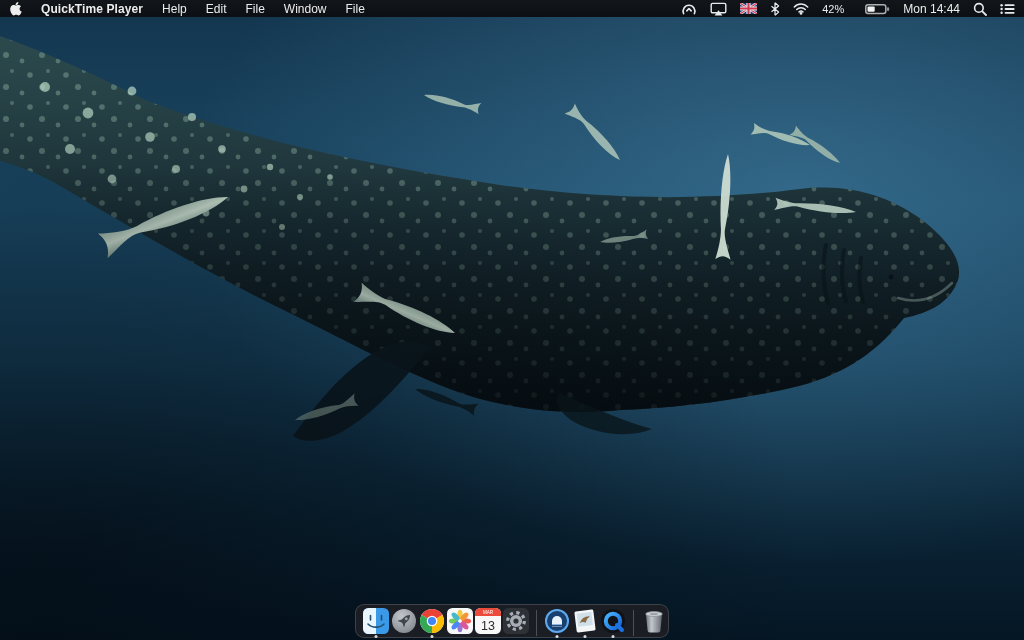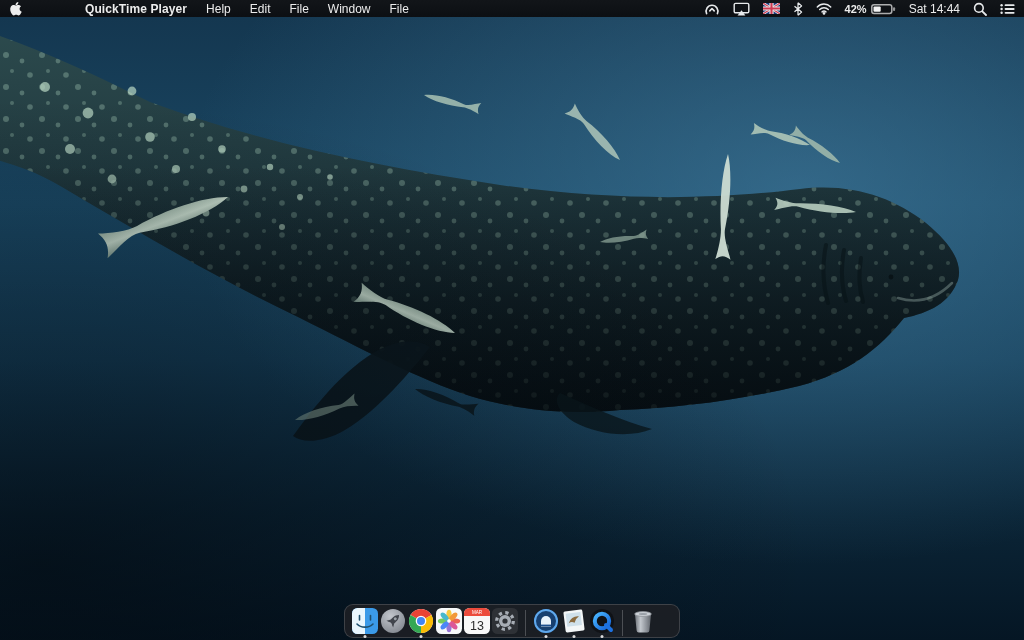--- a/index.html
+++ b/index.html
@@ -10,38 +10,38 @@
   }
   
   .menubar{
     position:absolute;top:0;left:0;width:1024px;height:17px;z-index:5;
     background:linear-gradient(180deg,#121519 0%,#0c0f13 100%);
     display:flex;align-items:center;justify-content:space-between;
     box-sizing:border-box;padding:0 9px;color:#ececec;font-size:12px;
   }
   .mb-left{display:flex;align-items:center;gap:19px;height:100%;}
   .mb-left .apple{display:flex;align-items:center;}
-  .app-name{font-weight:bold;letter-spacing:.1px;margin-left:44px;}
+  .app-name{font-weight:bold;letter-spacing:.1px;}
   .menu-item{cursor:default;}
   .mb-right{display:flex;align-items:center;gap:13px;height:100%;}
   .mb-right svg{display:block;}
-  .batt-group{display:flex;align-items:center;gap:4px;font-weight:bold;}
+  .batt-group{display:flex;align-items:center;gap:21px;}
   .batt-label{font-size:11px;}
   .clock{font-size:12px;}
   
   .wallpaper{position:absolute;top:17px;left:0;width:1024px;height:623px;z-index:1;}
   
   .dock{
     position:absolute;bottom:2px;left:50%;transform:translateX(-50%);z-index:6;
     height:34px;box-sizing:border-box;
     background:rgba(30,32,37,.85);
     border:1px solid rgba(255,255,255,.16);
     border-radius:9px;
     display:flex;align-items:flex-start;
-    padding:3px 23px 0 7px;gap:2px;
+    padding:3px 1px 0 7px;gap:2px;
   }
   .dock-item{width:26px;height:26px;position:relative;display:flex;align-items:center;justify-content:center;}
   .dock-item svg{display:block;}
   .run-dot{
     position:absolute;bottom:-4px;left:50%;transform:translateX(-50%);
     width:3px;height:3px;border-radius:50%;background:rgba(240,240,240,.9);
   }
   .dock-divider{width:1px;height:26px;background:rgba(255,255,255,.22);margin:0 5px;align-self:center;}
 </style>
 </head>
@@ -103,21 +103,21 @@
       </svg>
     </span>
     <span class="batt-group">
       <span class="batt-label">42%</span>
       <svg width="25" height="12" viewBox="0 0 25 12">
         <rect x="0.8" y="1.8" width="20" height="8.6" rx="2.2" fill="none" stroke="rgba(236,236,236,.72)" stroke-width="1.5"></rect>
         <rect x="2.5" y="3.5" width="7.2" height="5.2" rx="1" fill="#f2f2f2"></rect>
         <rect x="22" y="4.2" width="2.1" height="3.8" rx="1" fill="rgba(236,236,236,.6)"></rect>
       </svg>
     </span>
-    <span class="clock">Sat 14:44</span>
+    <span class="clock">Mon 14:44</span>
     <span>
       <svg width="14" height="14" viewBox="0 0 14 14" fill="none" stroke="#e8eaec" stroke-linecap="round">
         <circle cx="5.9" cy="5.9" r="4.3" stroke-width="1.6"></circle>
         <path d="M9.3,9.3 L13,13" stroke-width="1.8"></path>
       </svg>
     </span>
     <span>
       <svg width="15" height="12" viewBox="0 0 15 12">
         <g fill="#e8eaec">
           <circle cx="1.6" cy="2.2" r="1.2"></circle>

